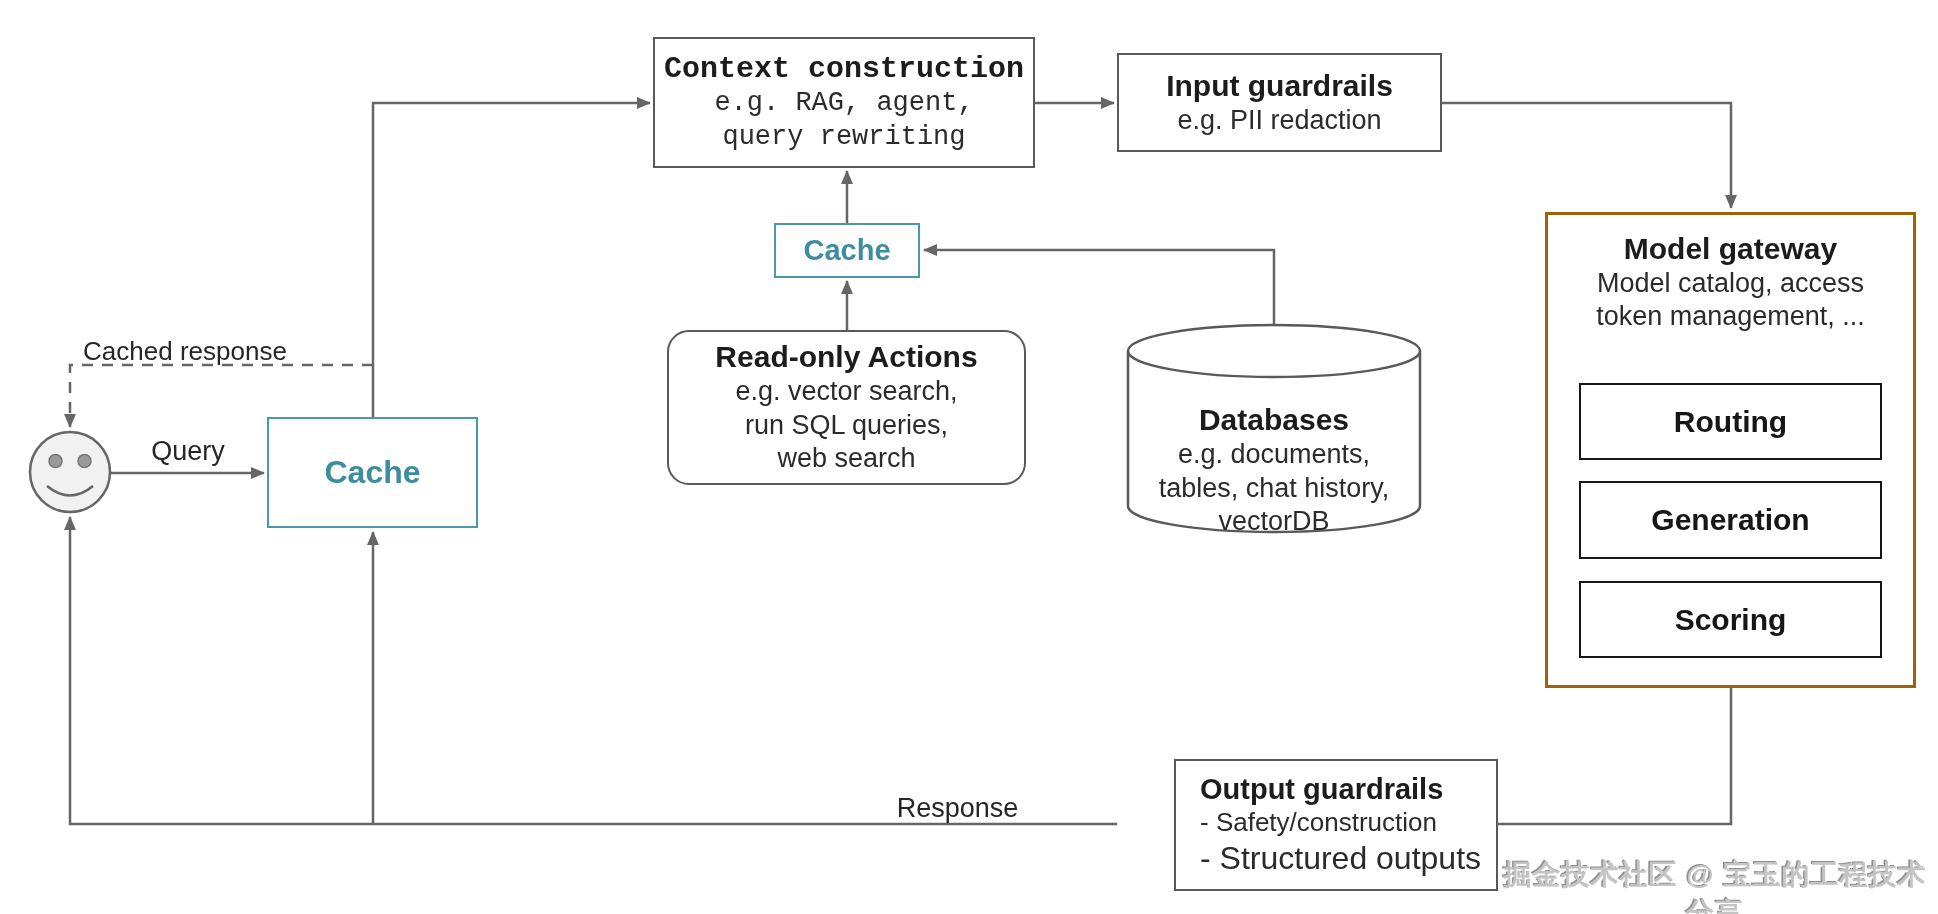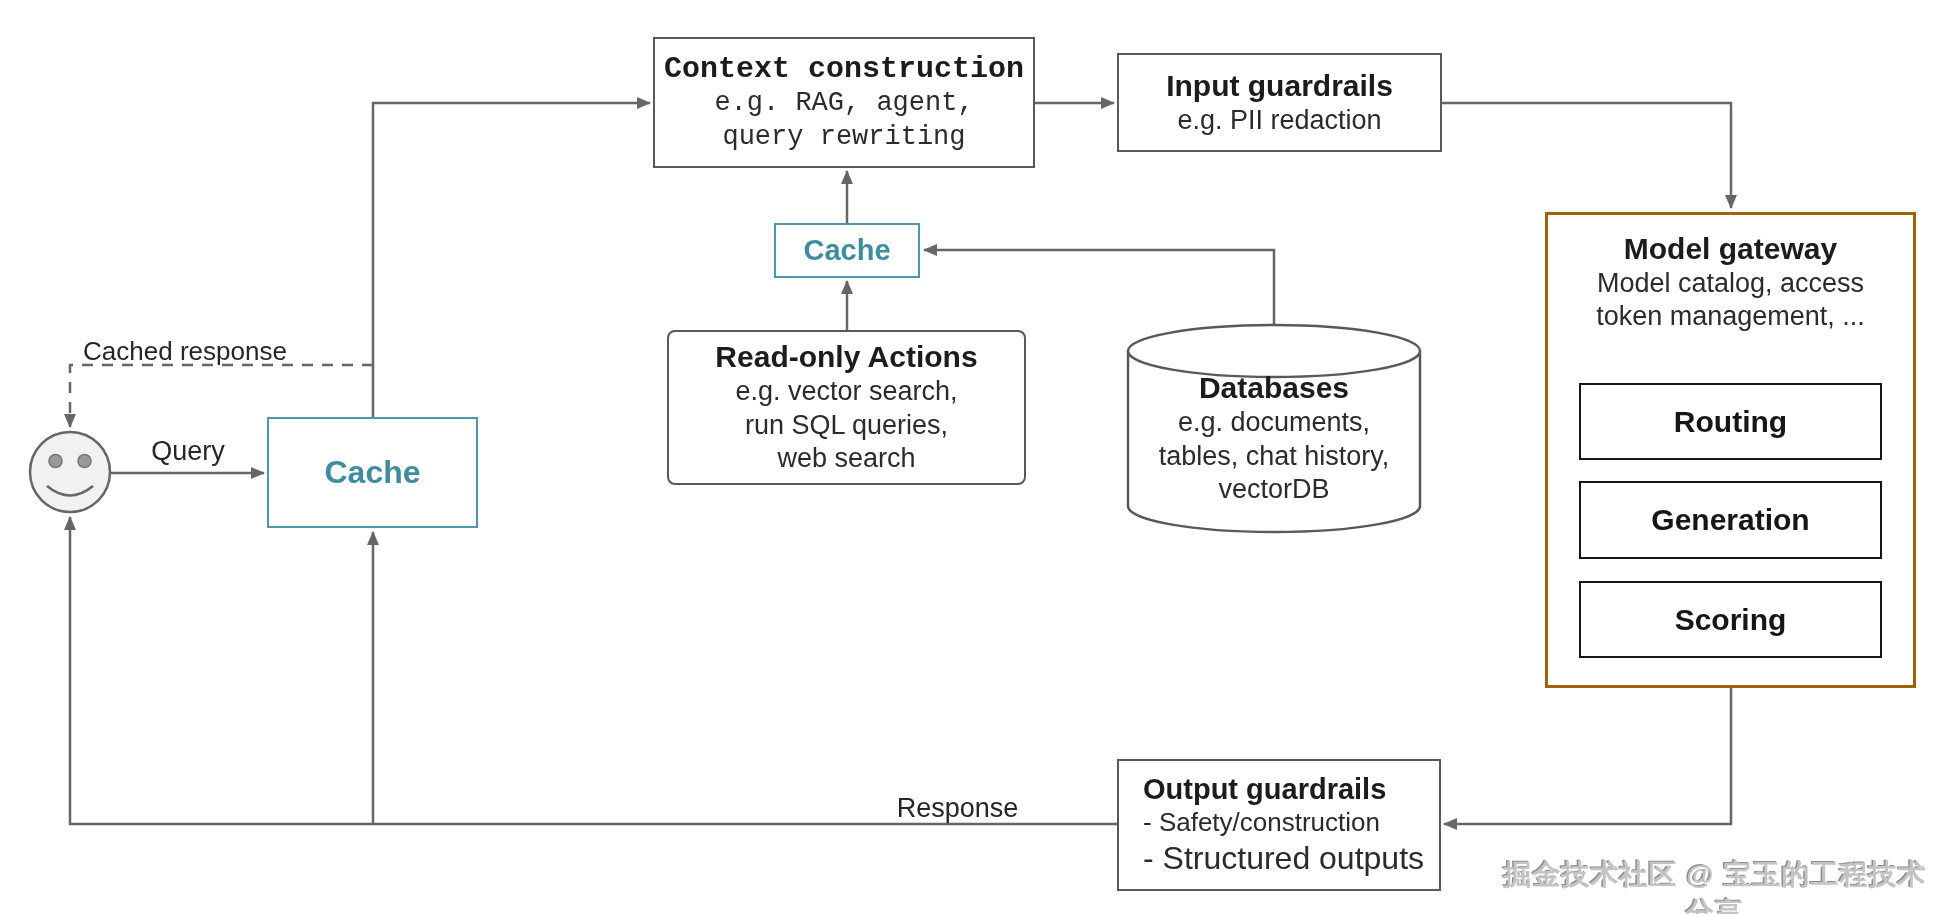--- a/index.html
+++ b/index.html
@@ -10,28 +10,28 @@
   #connectors { position:absolute; left:0; top:0; z-index:1; }
   .node {
     position:absolute; z-index:2; background:#ffffff; box-sizing:border-box;
     border:2.5px solid #595959; display:flex; flex-direction:column;
     align-items:center; justify-content:center; text-align:center;
   }
   .node .title { font-weight:bold; font-size:30px; color:#1c1c1c; line-height:1.2; }
   .node .line  { font-size:27px; color:#2b2b2b; line-height:1.24; }
   .teal { border-color:#4a99a8; }
   .teal .title { color:#3d8d9e; font-size:29px; }
-  .rounded { border-radius:8px; }
+  .rounded { border-radius:22px; }
   .gateway { border:3px solid #a16207; justify-content:flex-start; padding-top:16px; }
   .gateway-sub {
     position:absolute; z-index:3; background:#fff; box-sizing:border-box;
     border:2.5px solid #161616; display:flex; align-items:center; justify-content:center;
   }
   .gateway-sub .title { font-weight:bold; font-size:30px; color:#161616; }
-  .no-border { border:none; background:transparent; z-index:3; }
+  .no-border { border:none; background:transparent; z-index:3;margin-top:32px; }
   .left-align { align-items:flex-start; text-align:left; padding-left:24px; }
   .edge-label {
     position:absolute; z-index:2; font-size:27px; color:#262626; text-align:center;margin-top:8px;
   }
   .watermark {
     position:absolute; z-index:2; font-size:28px; font-weight:bold; text-align:center;
     color:#c4c4c4; letter-spacing:1px;
     text-shadow:1.5px 1.5px 0 #ffffff, -1.5px -1.5px 0 #8f8f8f;
   }
 </style>
@@ -123,21 +123,21 @@
       <div class="title">Generation</div>
     </div>
     <div class="gateway-sub" style="left:31px; top:168px; width:303px; height:77px;">
       <div class="title">Routing</div>
     </div>
     <div class="gateway-sub" style="left:31px; top:366px; width:303px; height:77px;">
       <div class="title">Scoring</div>
     </div>
   </div>
 
-  <div class="node left-align" style="left:1117px; top:759px; width:324px; height:132px;">
+  <div class="node left-align" style="left:1174px; top:759px; width:324px; height:132px;">
     <div class="title" style="font-size:29px;">Output guardrails</div>
     <div class="line" style="font-size:26px;">- Safety/construction</div>
     <div class="line" style="font-size:32px;">- Structured outputs</div>
   </div>
 
   <div class="edge-label" style="left:70px; top:328px; width:230px; font-size:26px;">Cached response</div>
   <div class="edge-label" style="left:133px; top:428px; width:110px;">Query</div>
   <div class="edge-label" style="left:870px; top:785px; width:175px;">Response</div>
 
   <div class="watermark" style="left:1495px; top:856px; width:440px;">掘金技术社区 @ 宝玉的工程技术分享</div>

